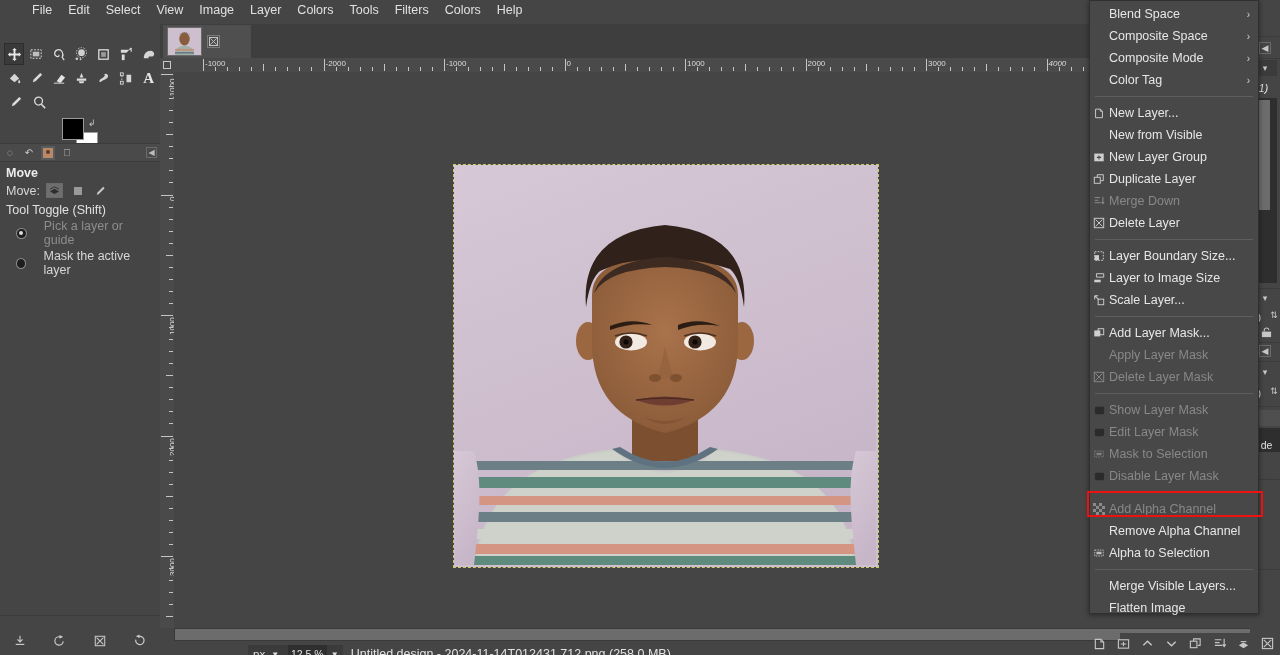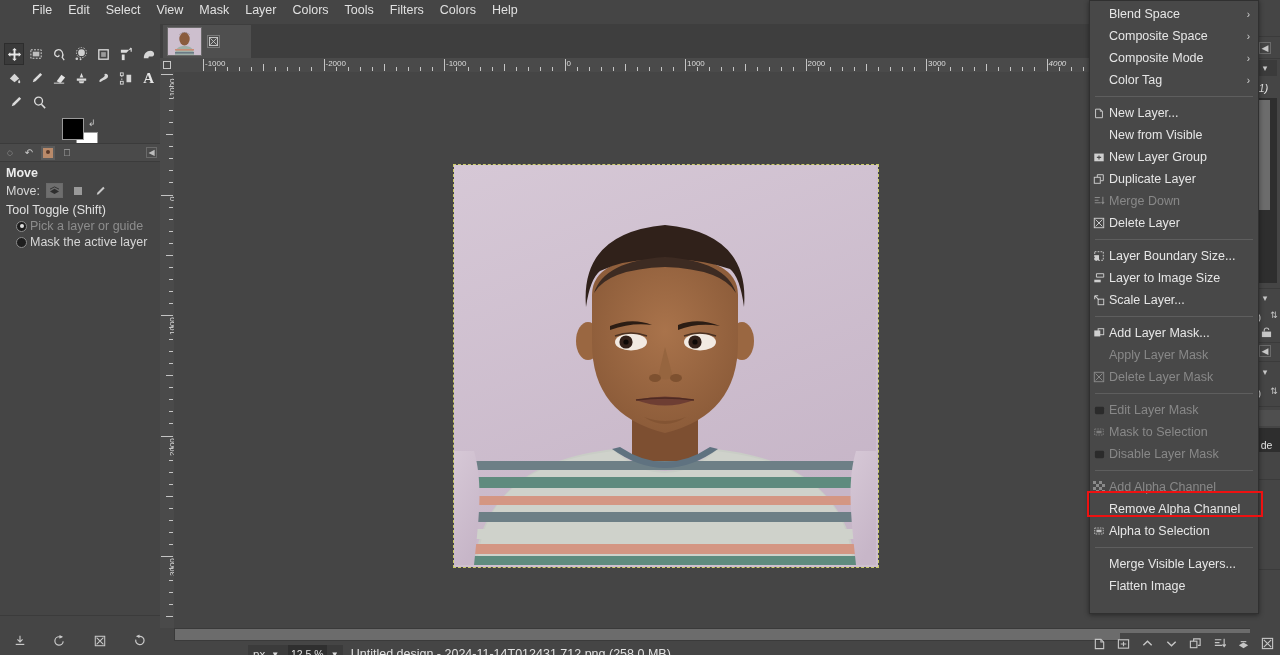--- a/index.html
+++ b/index.html
@@ -51,21 +51,21 @@
   .dock-tabs .dt.sel{ background:#5b5b5b; }
   .dock-menu-btn{ margin-left:auto; margin-right:3px; font-size:8px; color:#bdbdbd;
       width:11px;height:11px;display:flex;align-items:center;justify-content:center;border:1px solid #6a6a6a;}
   .opt-title{ font-size:12.5px; font-weight:bold; color:#ececec; padding:4px 6px 2px 6px;}
   .opt-row{ display:flex; align-items:center; gap:6px; padding:1px 6px; font-size:12.5px;}
   .mini-btn{ width:17px;height:15px; background:#5a5a5a; display:flex;align-items:center;justify-content:center;
      font-size:9px; color:#d8d8d8; border:1px solid #6a6a6a;}
   .mini-btn.on{ background:#6e6e6e; }
   .mini-btn.plain{ background:transparent;border:1px solid transparent;}
   .opt-sub{ font-size:12.5px; padding:4px 6px 1px 6px; color:#e0e0e0;}
-  .radio-row{ display:flex;align-items:center;gap:3px; padding:1px 6px 1px 16px; font-size:12.5px;}
+  .radio-row{ display:flex;align-items:center;gap:17px; padding:1px 6px 1px 16px; font-size:12.5px;}
   .radio{ width:11px;height:11px;border-radius:50%; background:#1e1e1e; border:1px solid #8d8d8d;
     display:flex;align-items:center;justify-content:center;}
   .radio .dot{ width:4px;height:4px;border-radius:50%;background:#ddd;}
   .dim{ color:#8d8d8d; }
 
   
   .leftbottom{
     position:absolute; left:0; top:615px; width:160px; height:40px;
     background:#454545; border-top:1px solid #3b3b3b;
   }
@@ -150,21 +150,21 @@
 </head>
 <body>
 
 <div id="app">
 
   <div class="menubar">
     <div class="mi">File</div>
     <div class="mi">Edit</div>
     <div class="mi">Select</div>
     <div class="mi">View</div>
-    <div class="mi">Mask</div>
+    <div class="mi">Image</div>
     <div class="mi">Layer</div>
     <div class="mi">Colors</div>
     <div class="mi">Tools</div>
     <div class="mi">Filters</div>
     <div class="mi">Colors</div>
     <div class="mi">Help</div>
   </div>
 
   <div class="toolbox">
     <div style="height:18px"></div>
@@ -834,20 +834,28 @@
         </span>
         <span>Delete Layer Mask</span>
       </div>
       <div class="psep"></div>
       <div class="pmi disabled">
         <span class="pico">
           <svg width="11" height="11" viewBox="0 0 12 12">
             <rect x="1" y="2" width="10" height="8" rx="1.5" fill="#2b2b2b"></rect>
           </svg>
         </span>
+        <span>Show Layer Mask</span>
+      </div>
+      <div class="pmi disabled">
+        <span class="pico">
+          <svg width="11" height="11" viewBox="0 0 12 12">
+            <rect x="1" y="2" width="10" height="8" rx="1.5" fill="#2b2b2b"></rect>
+          </svg>
+        </span>
         <span>Edit Layer Mask</span>
       </div>
       <div class="pmi disabled">
         <span class="pico">
           <svg width="12" height="12" viewBox="0 0 14 14">
             <rect x="2" y="3.5" width="10" height="7" fill="none" stroke="#7e7e7e" stroke-width="1.1" stroke-dasharray="1.8 1.2"></rect>
             <rect x="4" y="5.5" width="6" height="3" fill="#7e7e7e"></rect>
           </svg>
         </span>
         <span>Mask to Selection</span>

